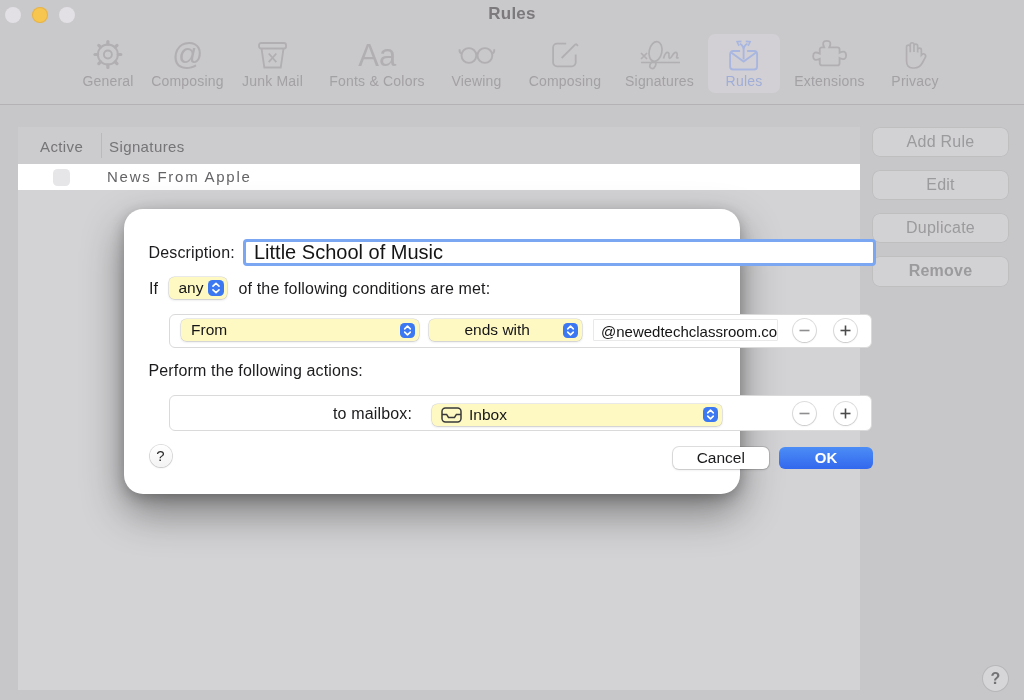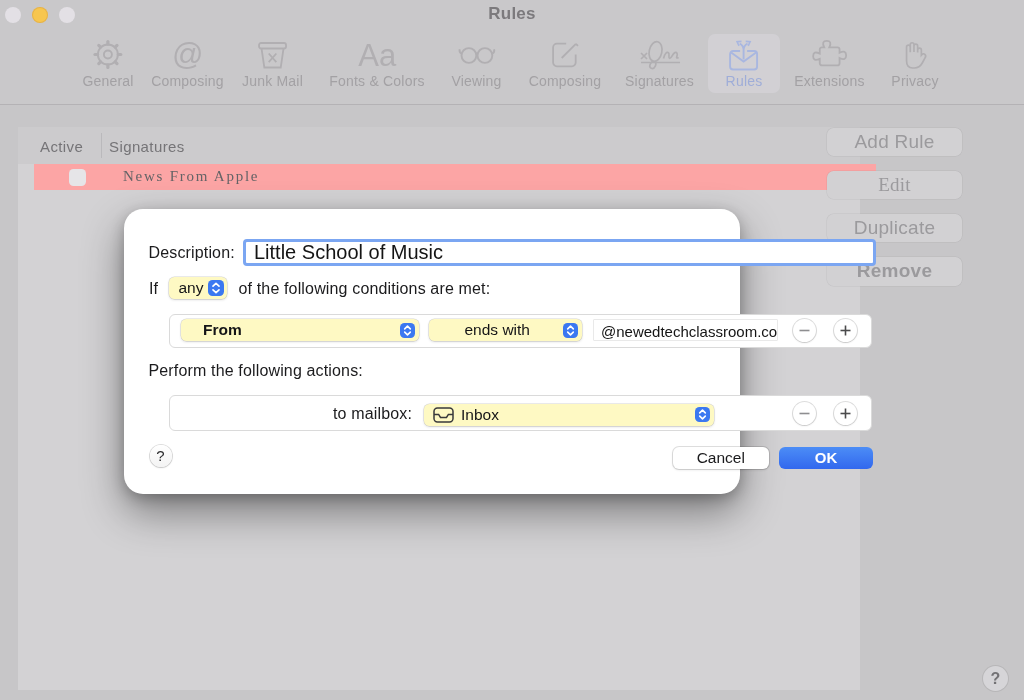--- a/index.html
+++ b/index.html
@@ -21,28 +21,28 @@
 
   .divider { position:absolute; top:104px; left:0; width:1024px; height:1px; background:#b4b2b5; }
   .content { position:absolute; top:105px; left:0; width:1024px; height:595px; background:#c7c6c8; }
 
   
   .table { position:absolute; left:18px; top:127px; width:842px; height:563px;
            background:#d3d2d4; }
   .thead { position:absolute; left:0; top:0; width:100%; height:37px; background:#cccbcd; }
   .thead .h { position:absolute; font-size:15px; color:#757477; top:11px; letter-spacing:0.4px; }
   .colsep { position:absolute; left:83px; top:6px; width:1px; height:25px; background:#bab9bc; }
-  .trow { position:absolute; left:16px; top:37px; width:100%; height:26px; background:#fca5a5;font-family:Liberation Serif, serif; }
+  .trow { position:absolute; left:0; top:37px; width:100%; height:26px; background:#ffffff; }
   .cbx { position:absolute; left:35px; top:4.5px; width:17px; height:17px;
          border-radius:4.5px; background:#e6e5e8; }
   .rowtxt { position:absolute; left:89px; top:4px; font-size:15px; color:#646366; letter-spacing:1.75px; }
 
   
-  .sbtn { position:absolute; left:827px; width:135px; height:28.5px; background:#d2d1d3;
-          border-radius:6.5px; text-align:center; line-height:28.5px; font-size:19px; letter-spacing:0.25px;
+  .sbtn { position:absolute; left:873px; width:135px; height:28.5px; background:#d2d1d3;
+          border-radius:6.5px; text-align:center; line-height:28.5px; font-size:16px; letter-spacing:0.25px;
           color:#9b9a9d; box-shadow:0 0 0 0.5px rgba(0,0,0,0.07); }
 
   
   .helpbr { position:absolute; left:983px; top:666px; width:25px; height:25px; border-radius:50%;
             background:#d6d5d8; box-shadow:0 0 0 1px rgba(0,0,0,0.08);
             text-align:center; line-height:25px; font-size:16px; color:#737275; font-weight:bold; }
 
   
   .sheet { position:absolute; left:124px; top:209px; width:616px; height:285px;
            background:#ffffff; border-radius:19px;
@@ -213,21 +213,21 @@
     <div class="colsep"></div>
     <div class="h" style="left:91px;">Signatures</div>
   </div>
   <div class="trow">
     <div class="cbx"></div>
     <div class="rowtxt">News From Apple</div>
   </div>
 </div>
 
 <div class="sbtn" style="top:127.5px;">Add Rule</div>
-<div class="sbtn" style="top:170.5px;font-family:Liberation Serif, serif;">Edit</div>
+<div class="sbtn" style="top:170.5px;">Edit</div>
 <div class="sbtn" style="top:213.5px;">Duplicate</div>
 <div class="sbtn" style="top:257px;font-weight:bold;">Remove</div>
 
 <div class="helpbr">?</div>
 
 <div class="sheet">
   <div class="txt" style="left:24.5px; top:33.5px;">Description:</div>
   <div class="dfield">
       <div class="in">Little School of Music</div>
     </div>
@@ -238,21 +238,21 @@
     <div class="cap" style="right:3px; top:3px; width:16px; height:16px;">
       <svg width="16" height="16" viewBox="0 0 16 16" fill="none" stroke="#fff" stroke-width="1.7" stroke-linecap="round" stroke-linejoin="round">
         <path d="M5 6.2 L8 3.4 L11 6.2 M5 9.8 L8 12.6 L11 9.8"></path>
         </svg>
     </div>
   </div>
   <div class="txt" style="left:114.5px; top:70px;">of the following conditions are met:</div>
 
   <div class="rowbox" style="top:104.5px; height:34px;"></div>
   <div class="popup" style="left:57px; top:110px; width:238px;">
-    <div class="ptxt" style="left:22px;font-weight:bold;">From</div>
+    <div class="ptxt" style="left:10px;">From</div>
     <div class="cap" style="right:4px; top:3.5px; width:15px; height:15px;">
       <svg width="15" height="15" viewBox="0 0 15 15" fill="none" stroke="#fff" stroke-width="1.6" stroke-linecap="round" stroke-linejoin="round">
         <path d="M4.7 5.9 L7.5 3.2 L10.3 5.9 M4.7 9.1 L7.5 11.8 L10.3 9.1"></path>
         </svg>
     </div>
   </div>
   <div class="popup" style="left:304.5px; top:110px; width:153.5px;">
     <div class="ptxt" style="left:10px;margin-left:26px;">ends with</div>
     <div class="cap" style="right:4px; top:3.5px; width:15px; height:15px;">
       <svg width="15" height="15" viewBox="0 0 15 15" fill="none" stroke="#fff" stroke-width="1.6" stroke-linecap="round" stroke-linejoin="round">
@@ -272,21 +272,21 @@
     <svg width="23" height="23" viewBox="0 0 23 23" stroke="#4a4a4c" stroke-width="1.6">
         <line x1="6.5" y1="11.5" x2="16.5" y2="11.5"></line>
         <line x1="11.5" y1="6.5" x2="11.5" y2="16.5"></line>
       </svg>
   </div>
 
   <div class="txt" style="left:24.5px; top:151.5px;">Perform the following actions:</div>
 
   <div class="rowbox" style="top:185.5px; height:36px;"></div>
   <div class="txt" style="left:209px; top:195px; font-size:16px;">to mailbox:</div>
-  <div class="popup" style="left:300px; top:194.5px; width:290px;">
+  <div class="popup" style="left:308px; top:194.5px; width:290px;">
     <svg style="position:absolute; left:9px; top:3.5px;" width="21" height="16" viewBox="0 0 21 16" fill="none" stroke="#39393b" stroke-width="1.5">
       <rect x="1" y="1" width="19" height="14" rx="3.4"></rect>
       <path d="M1 7.4 h4.6 l1.9 3 h6 l1.9 -3 H20"></path>
     </svg>
     <div class="ptxt" style="left:37px;">Inbox</div>
     <div class="cap" style="right:4px; top:3.5px; width:15px; height:15px;">
       <svg width="15" height="15" viewBox="0 0 15 15" fill="none" stroke="#fff" stroke-width="1.6" stroke-linecap="round" stroke-linejoin="round">
         <path d="M4.7 5.9 L7.5 3.2 L10.3 5.9 M4.7 9.1 L7.5 11.8 L10.3 9.1"></path>
         </svg>
     </div>

